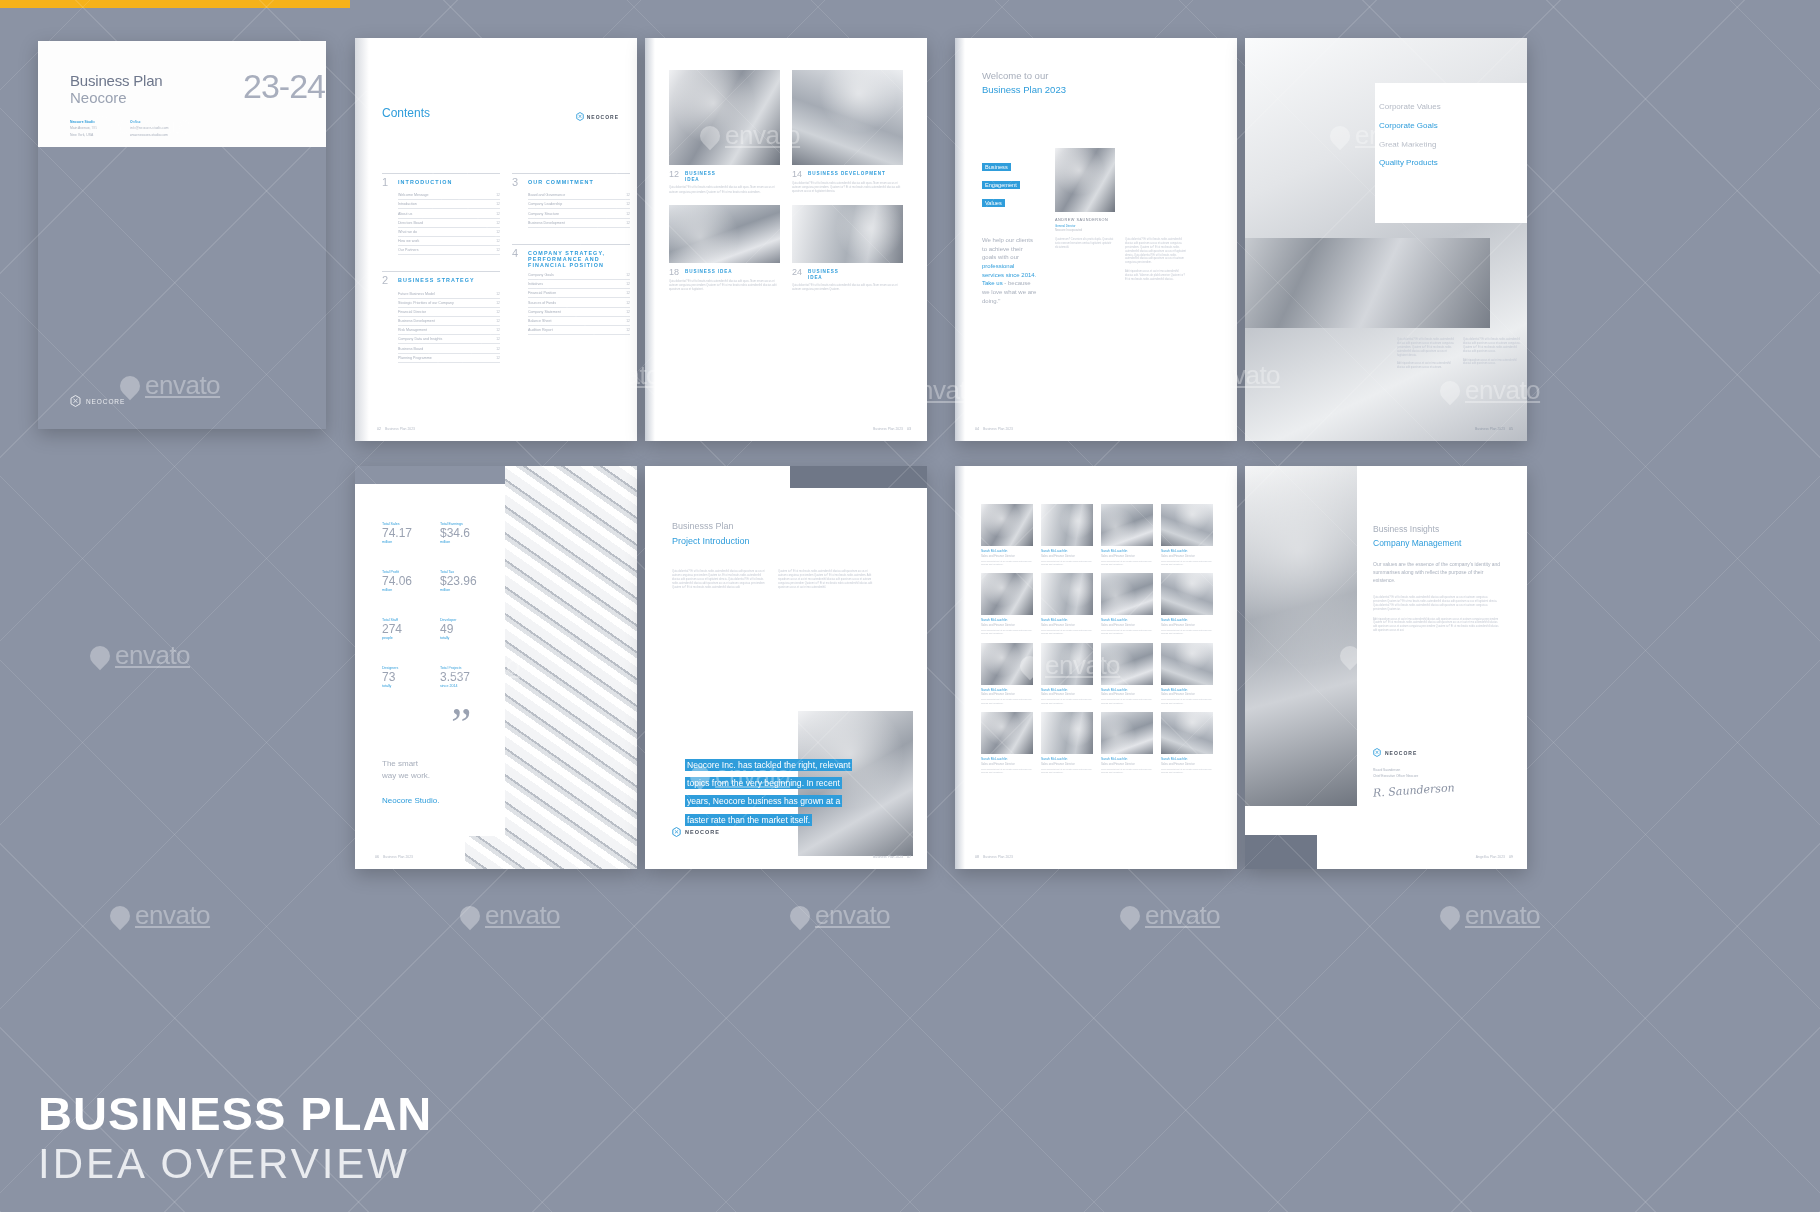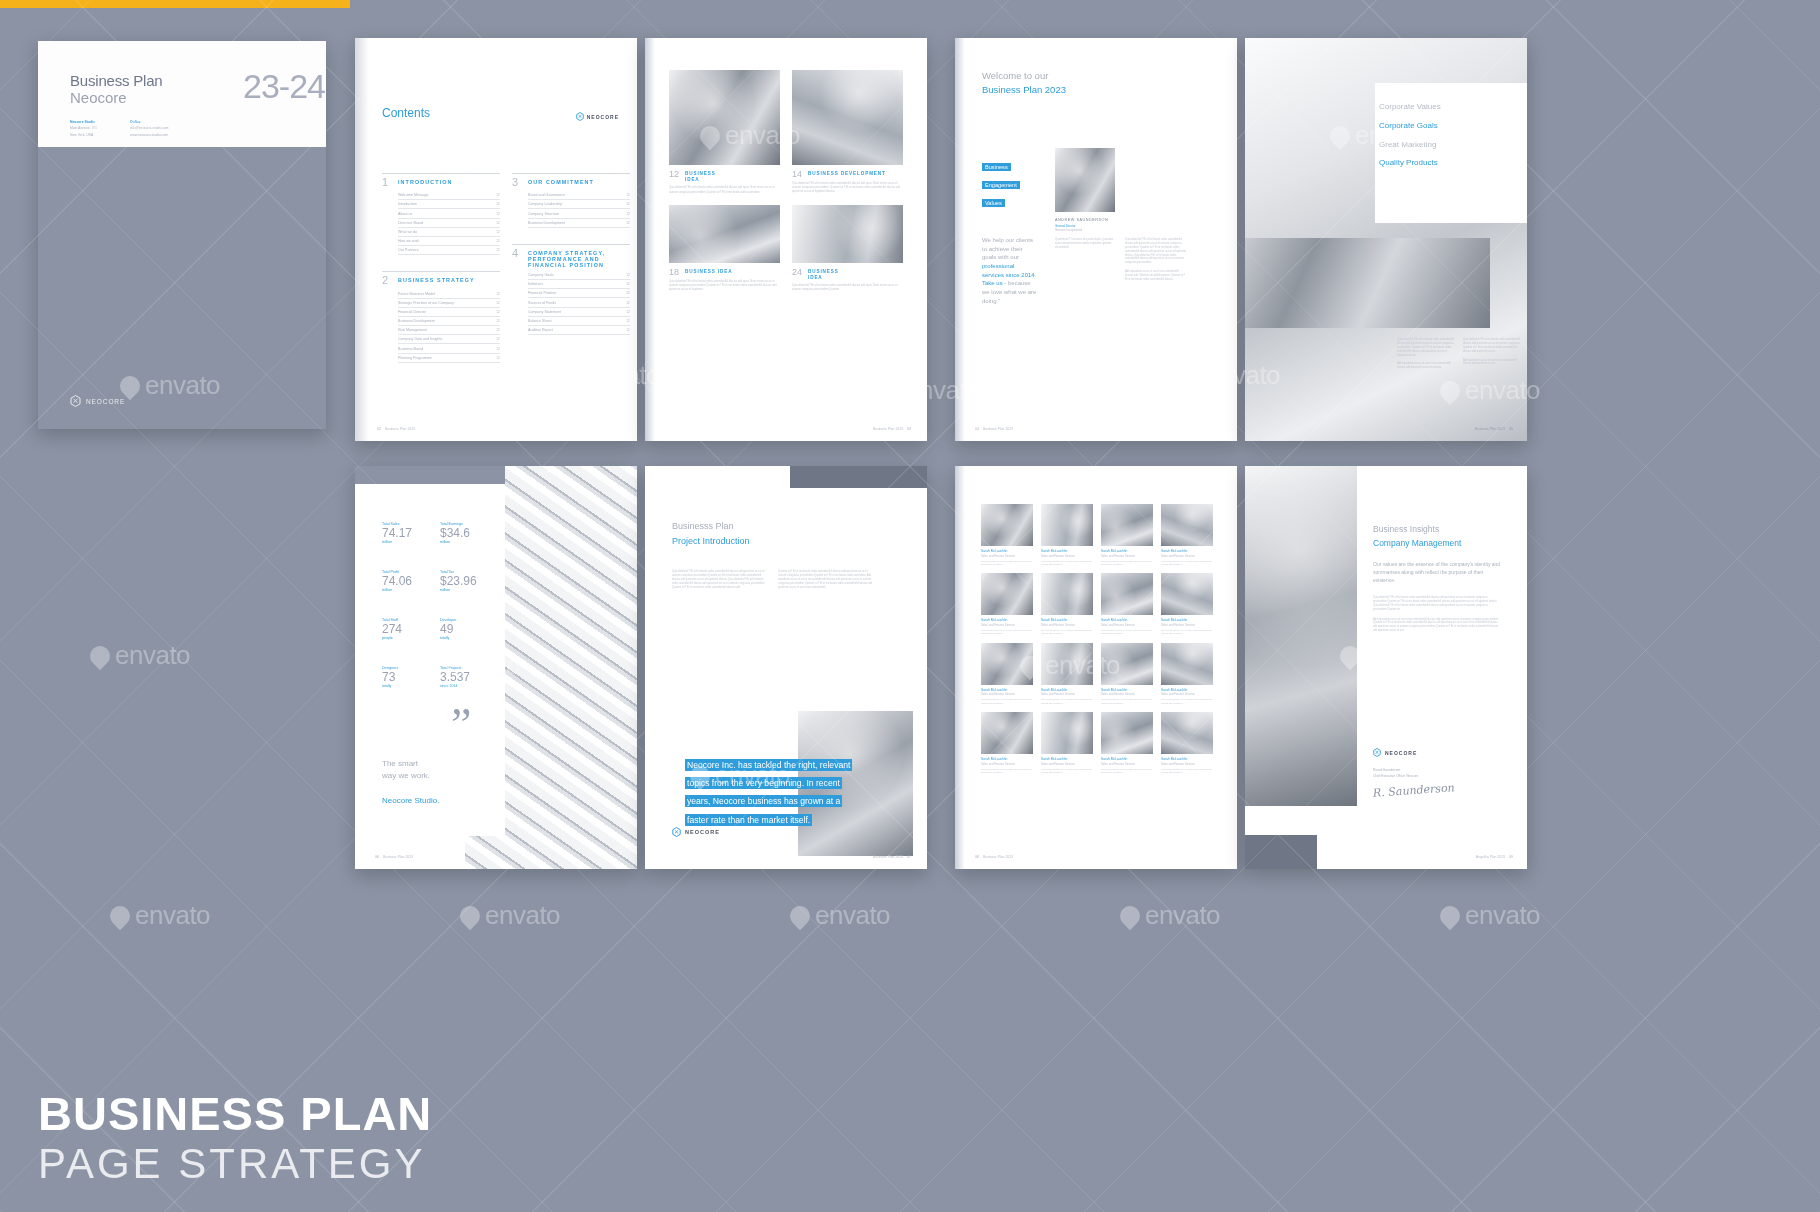--- a/index.html
+++ b/index.html
@@ -202,21 +202,21 @@
   #p9 .foot .pnum{font-size:3.6px;color:#aab1bd;} #p9 .foot .ft{font-size:3.4px;color:#b6bcc7;}
 
   
   #bottom { position:absolute; left:38px; top:1090px; z-index:50; }
   #bottom .l1 { font-size:47px; font-weight:700; color:#ffffff; letter-spacing:1px; line-height:1;}
   #bottom .l2 { font-size:42px; font-weight:300; color:#e9ebef; letter-spacing:3px; line-height:1.1; margin-top:4px;}
 
   
   .wm { position:absolute; z-index:45; opacity:.33; pointer-events:none;
         display:flex; align-items:center; gap:5px;
-        font-size:26px; color:#ffffff; font-weight:400; letter-spacing:-0.5px;}
+        font-size:26px; color:#ffffff; font-weight:400; letter-spacing:-0.5px;text-decoration:underline;}
   .wm .leaf { width:20px; height:20px; background:#ffffff; border-radius:50% 50% 50% 0;
               transform:rotate(-45deg); display:inline-block; }
 </style>
 </head>
 <body>
 
 <div class="topbar"></div>
 <div class="topbar-accent"></div>
 
 <div class="sheet" id="p1">
@@ -707,21 +707,21 @@
   <div class="sig-r">Chief Executive Officer Neocore</div>
   <div class="sig">R. Saunderson</div>
   <div class="foot">
     <span class="ft">Angelika Plan 2023</span>
     <span class="pnum">09</span>
   </div>
 </div>
 
 <div id="bottom">
   <div class="l1">BUSINESS PLAN</div>
-  <div class="l2">PAGE  STRATEGY</div>
+  <div class="l2">IDEA  OVERVIEW</div>
 </div>
 
 <div class="wm" style="left:92px;  top:110px;">
     <span class="leaf"></span>
     <span>envato</span>
   </div>
 <div class="wm" style="left:400px; top:130px;">
     <span class="leaf"></span>
     <span>envato</span>
   </div>

